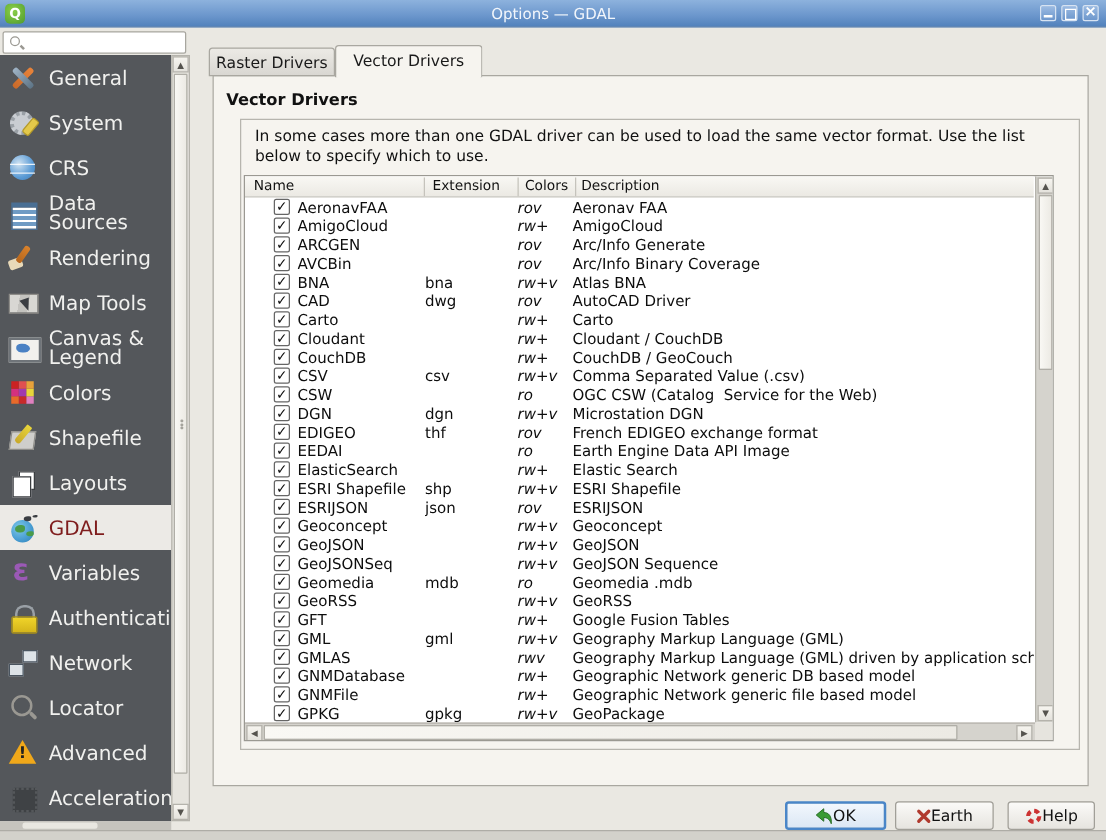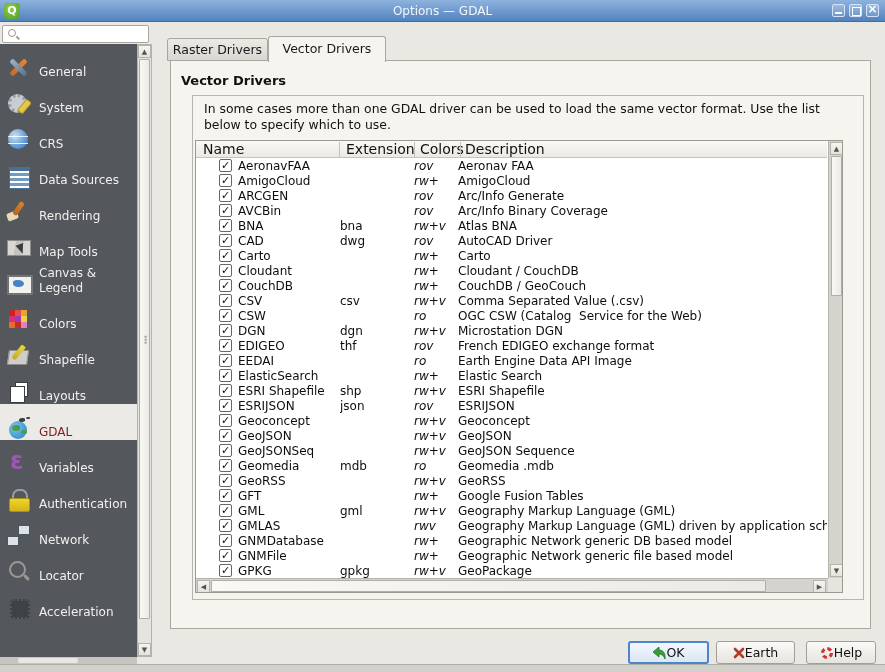--- a/index.html
+++ b/index.html
@@ -26,22 +26,22 @@
   .search-box { position:absolute; left:2px; top:25px; width:147px; height:18px; background:#fff;
     border:1px solid #a8a69f; border-radius:2px; }
   .mag { position:absolute; left:5px; top:3px; width:8px; height:8px; border:1.5px solid #9a9892; border-radius:50%; }
   .mag::after { content:""; position:absolute; left:7px; top:7px; width:4px; height:1.5px;
     background:#9a9892; transform:rotate(45deg); }
   .search-box input { position:absolute; left:18px; top:1px; width:125px; height:14px; border:none;
     outline:none; font-size:11px; background:transparent; }
 
   
   .sidebar { position:absolute; left:0; top:44px; width:137px; height:613px; background:#54575b; overflow:hidden; }
-  .side-item { height:36px; display:flex; align-items:flex-end; padding-left:6px; gap:8px;
-    color:#f0f0ee; font-size:12px; cursor:default; }
+  .side-item { height:36px; display:flex; align-items:center; padding-left:6px; gap:8px;
+    color:#f0f0ee; font-size:16px; cursor:default; }
   .side-item.selected { background:#eceae6; color:#7f1d1d; }
   .side-label { line-height:15px; }
   .icon { width:25px; height:25px; position:relative; flex:0 0 auto; }
 
   .ic-tools-icon::before { content:""; position:absolute; left:10px; top:2px; width:5px; height:21px;
     background:linear-gradient(#e8833a,#c96a2a); transform:rotate(45deg); border-radius:2px; }
   .ic-tools-icon::after { content:""; position:absolute; left:10px; top:2px; width:5px; height:21px;
     background:linear-gradient(#9fb3c5,#5d7486); transform:rotate(-45deg); border-radius:2px; }
   .ic-gear-wrench-icon::before { content:""; position:absolute; left:2px; top:3px; width:13px; height:13px;
     border-radius:50%; border:3px dotted #9aa0a6; background:#c9cdd2; }
@@ -129,21 +129,21 @@
 
   .group-title { position:absolute; left:181px; top:73px; font-size:13px; font-weight:bold; color:#111; }
   .group-frame { position:absolute; left:192px; top:95px; width:672px; height:505px; border:1px solid #b7b5ae; }
   .desc { position:absolute; left:204px; top:101px; width:648px; font-size:12.4px;
     line-height:16px; color:#111; }
 
   
   .gtable { position:absolute; left:195px; top:140px; width:648px; height:453px;
     background:#fff; border:1px solid #9b9992; overflow:hidden; }
   .thead { position:absolute; left:0; top:0; width:631px; height:17px;
-    background:linear-gradient(#f9f8f4,#ebe9e3); border-bottom:1px solid #c5c3bc; font-size:14px; color:#111; }
+    background:linear-gradient(#f9f8f4,#ebe9e3); border-bottom:1px solid #c5c3bc; font-size:11px; color:#111; }
   .th { position:absolute; top:0; line-height:16px; }
   .th-sep { position:absolute; top:1px; width:1px; height:15px; background:#c5c3bc; }
   .rows { position:absolute; left:0; top:17px; width:631px; height:420px; }
   .trow { height:15px; display:flex; align-items:center; font-size:12px; color:#0d0d0d; white-space:pre; }
   .chk { margin-left:23px; width:13px; height:13px; background:#fff; border:1px solid #666;
     border-radius:2px; font-size:11px; line-height:11px; text-align:center; font-weight:bold; flex:0 0 auto; }
   .c-name { margin-left:6px; width:102px; overflow:hidden; }
   .c-ext  { width:74px; overflow:hidden; }
   .c-flags{ width:44px; overflow:hidden;font-style:italic; }
   .c-desc { flex:1; overflow:hidden; }
@@ -232,20 +232,24 @@
   </div>
     <div class="side-item">
     <span class="icon ic-network-icon"></span>
     <span class="side-label">Network</span>
   </div>
     <div class="side-item">
     <span class="icon ic-magnifier-icon"></span>
     <span class="side-label">Locator</span>
   </div>
     <div class="side-item">
+    <span class="icon ic-warning-icon"></span>
+    <span class="side-label">Advanced</span>
+  </div>
+    <div class="side-item">
     <span class="icon ic-chip-icon"></span>
     <span class="side-label">Acceleration</span>
   </div>
   </div>
 
 <div class="sb-v side-scroll">
   <div class="sb-btn" style="left:0;top:0;">▲</div>
   <div class="sb-thumb" style="left:1px;top:14px;width:11px;height:560px;">
     <div class="grip-dots" style="top:275px;">∙∙ ∙∙ ∙∙</div>
   </div>

